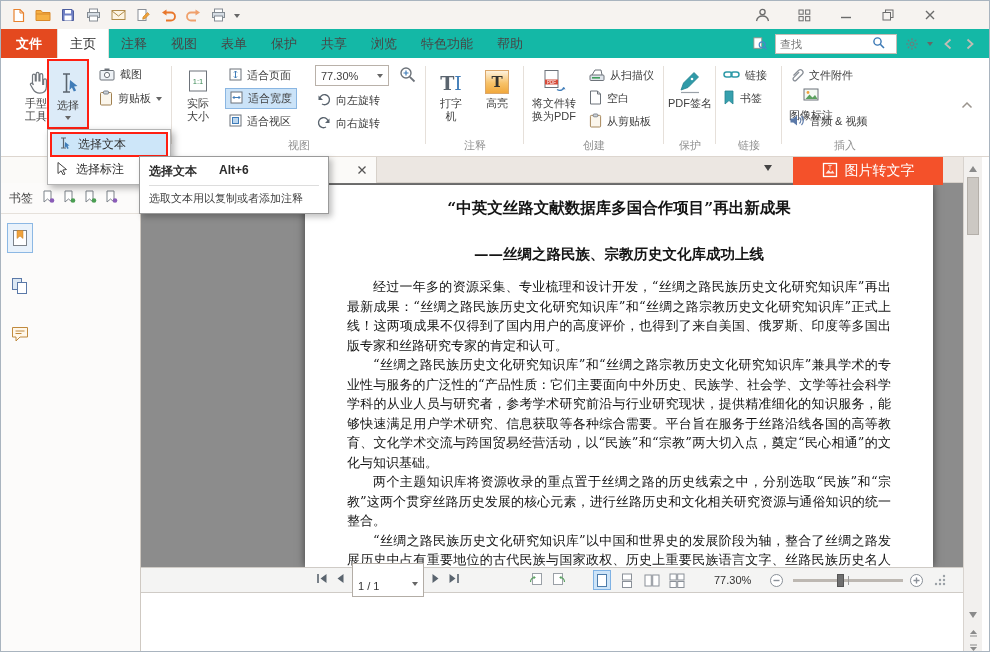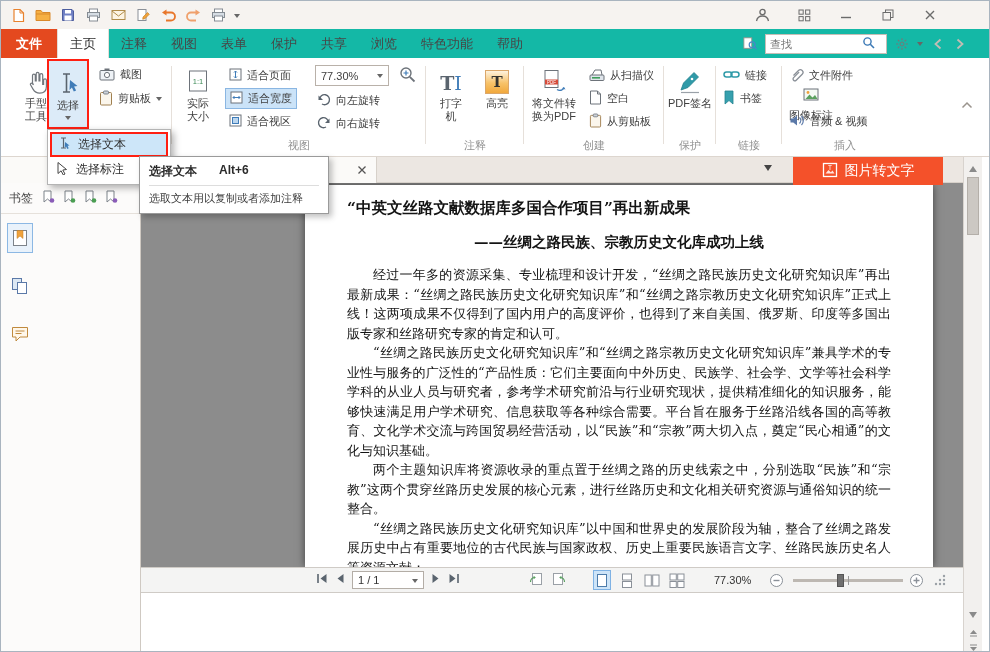--- a/index.html
+++ b/index.html
@@ -14,21 +14,21 @@
   .caret-d { display:inline-block; width:0; height:0; border:3.5px solid transparent; border-top:4.5px solid #666; position:relative; top:2px; }
   .ttl { position:absolute; left:0; right:0; text-align:center; font-size:12px; color:#3a3a3a; pointer-events:none; }
   .winbtns { position:absolute; right:50px; top:0; height:28px; display:flex; align-items:center; gap:24px; }
   .winbtn { display:inline-flex; align-items:center; justify-content:center; width:18px; height:18px; }
 
   
   .tabrow { position:absolute; top:28px; left:0; right:0; height:29px; background:#14b8a6; display:flex; align-items:stretch; }
   .ftab { background:#e4491f; color:#fff; font-weight:bold; padding:0 15px; line-height:29px; font-size:13px; }
   .rtab { padding:0 12px; line-height:29px; font-size:13px; color:#474747; }
   .rtab.active { background:#fff; color:#2f2f2f; border-left:1px solid #e4ded8; border-right:1px solid #e4ded8; }
-  .findarea { margin-left:auto; display:flex; align-items:center; gap:8px; padding-right:22px; }
+  .findarea { margin-left:auto; display:flex; align-items:center; gap:8px; padding-right:12px; }
   .findbox { display:flex; align-items:center; width:122px; height:20px; background:#fff; border:1px solid #c6beb6; padding:0 4px; }
   .findbox input { border:0; outline:0; width:92px; font-size:11px; color:#555; background:transparent; }
   .chev { display:inline-flex; width:14px; height:14px; align-items:center; justify-content:center; }
 
   
   .ribbon { position:absolute; top:57px; left:0; right:0; height:99px; background:#fff; border-bottom:1px solid #ddd6cf; }
   .rgroup { position:absolute; top:0; height:99px; }
   .vsep { position:absolute; top:8px; height:78px; width:1px; background:#e6e0da; }
   .glabel { position:absolute; bottom:4px; left:0; right:0; text-align:center; font-size:11px; color:#919191; }
   .bigbtn { position:absolute; display:flex; flex-direction:column; align-items:center; font-size:11px; color:#3e3e3e; text-align:center; cursor:default; }
@@ -56,28 +56,28 @@
   
   .sidebar { position:absolute; left:0; top:182px; width:140px; height:470px; background:#fcfbfa; border-right:1px solid #cfc9c2; }
   .sb-head { height:31px; display:flex; align-items:center; gap:9px; padding-left:8px; border-bottom:1px solid #e6e1db; font-size:12px; color:#4a4a4a; }
   .sb-tools { display:flex; align-items:center; gap:8px; }
   .strip-ic { position:absolute; left:6px; width:26px; height:30px; display:flex; align-items:center; justify-content:center; }
   .strip-ic.sel { border:1px solid #8cb8e4; background:#e9f2fb; }
 
   
   .docarea { position:absolute; left:140px; top:182px; width:822px; height:384px; background:#8c8c8c; overflow:hidden; }
   .page { position:absolute; left:164px; top:2px; width:628px; height:382px; background:#fff; box-shadow:0 0 8px rgba(0,0,0,.55); overflow:hidden; padding:13px 42px 0 42px; font-family:"DejaVu Serif","Liberation Serif",serif; color:#141414; }
-  .doc-title { text-align:left; font-weight:bold; font-size:15.5px; margin-bottom:14px; }
+  .doc-title { text-align:center; font-weight:bold; font-size:15.5px; margin-bottom:26px; }
   .doc-subtitle { text-align:center; font-weight:bold; font-size:14.5px; margin-bottom:13px; }
   .page p { font-size:13px; line-height:19.5px; text-align:justify; text-indent:2em; }
 
   
   .statusbar { position:absolute; left:140px; top:566px; width:822px; height:26px; background:#f4f4f3; border-top:1px solid #cfcbc6; border-bottom:1px solid #cfcbc6; z-index:6; }
   .sb-item { position:absolute; top:0; height:24px; display:flex; align-items:center; gap:7px; }
-  .pagebox { width:72px; height:18px; background:#fff; border:1px solid #b3ada6; display:flex; align-items:center; padding:0 5px; font-size:11px; color:#333; }
+  .pagebox { width:72px; height:18px; background:#fff; border:1px solid #b3ada6; display:flex; padding:16px 5px; font-size:11px; color:#333; }
   .pagebox .cv { margin-left:auto; }
   .vm { width:18px; height:20px; display:flex; align-items:center; justify-content:center; }
   .vm.active { background:#cde4f8; border:1px solid #7fb2e4; }
   .sliderwrap { position:absolute; left:652px; top:0; height:24px; display:flex; align-items:center; }
   .track { position:relative; width:110px; height:3px; background:#bdb8b2; }
   .tick { position:absolute; left:50%; top:-3px; width:1px; height:9px; background:#999; }
   .thumb { position:absolute; left:40%; top:-5px; width:7px; height:13px; background:#6f6f6f; border:1px solid #555; }
 
   
   .vscroll { position:absolute; left:962px; top:156px; width:19px; height:496px; background:#f2f0ee; border-left:1px solid #d8d3ce; }

